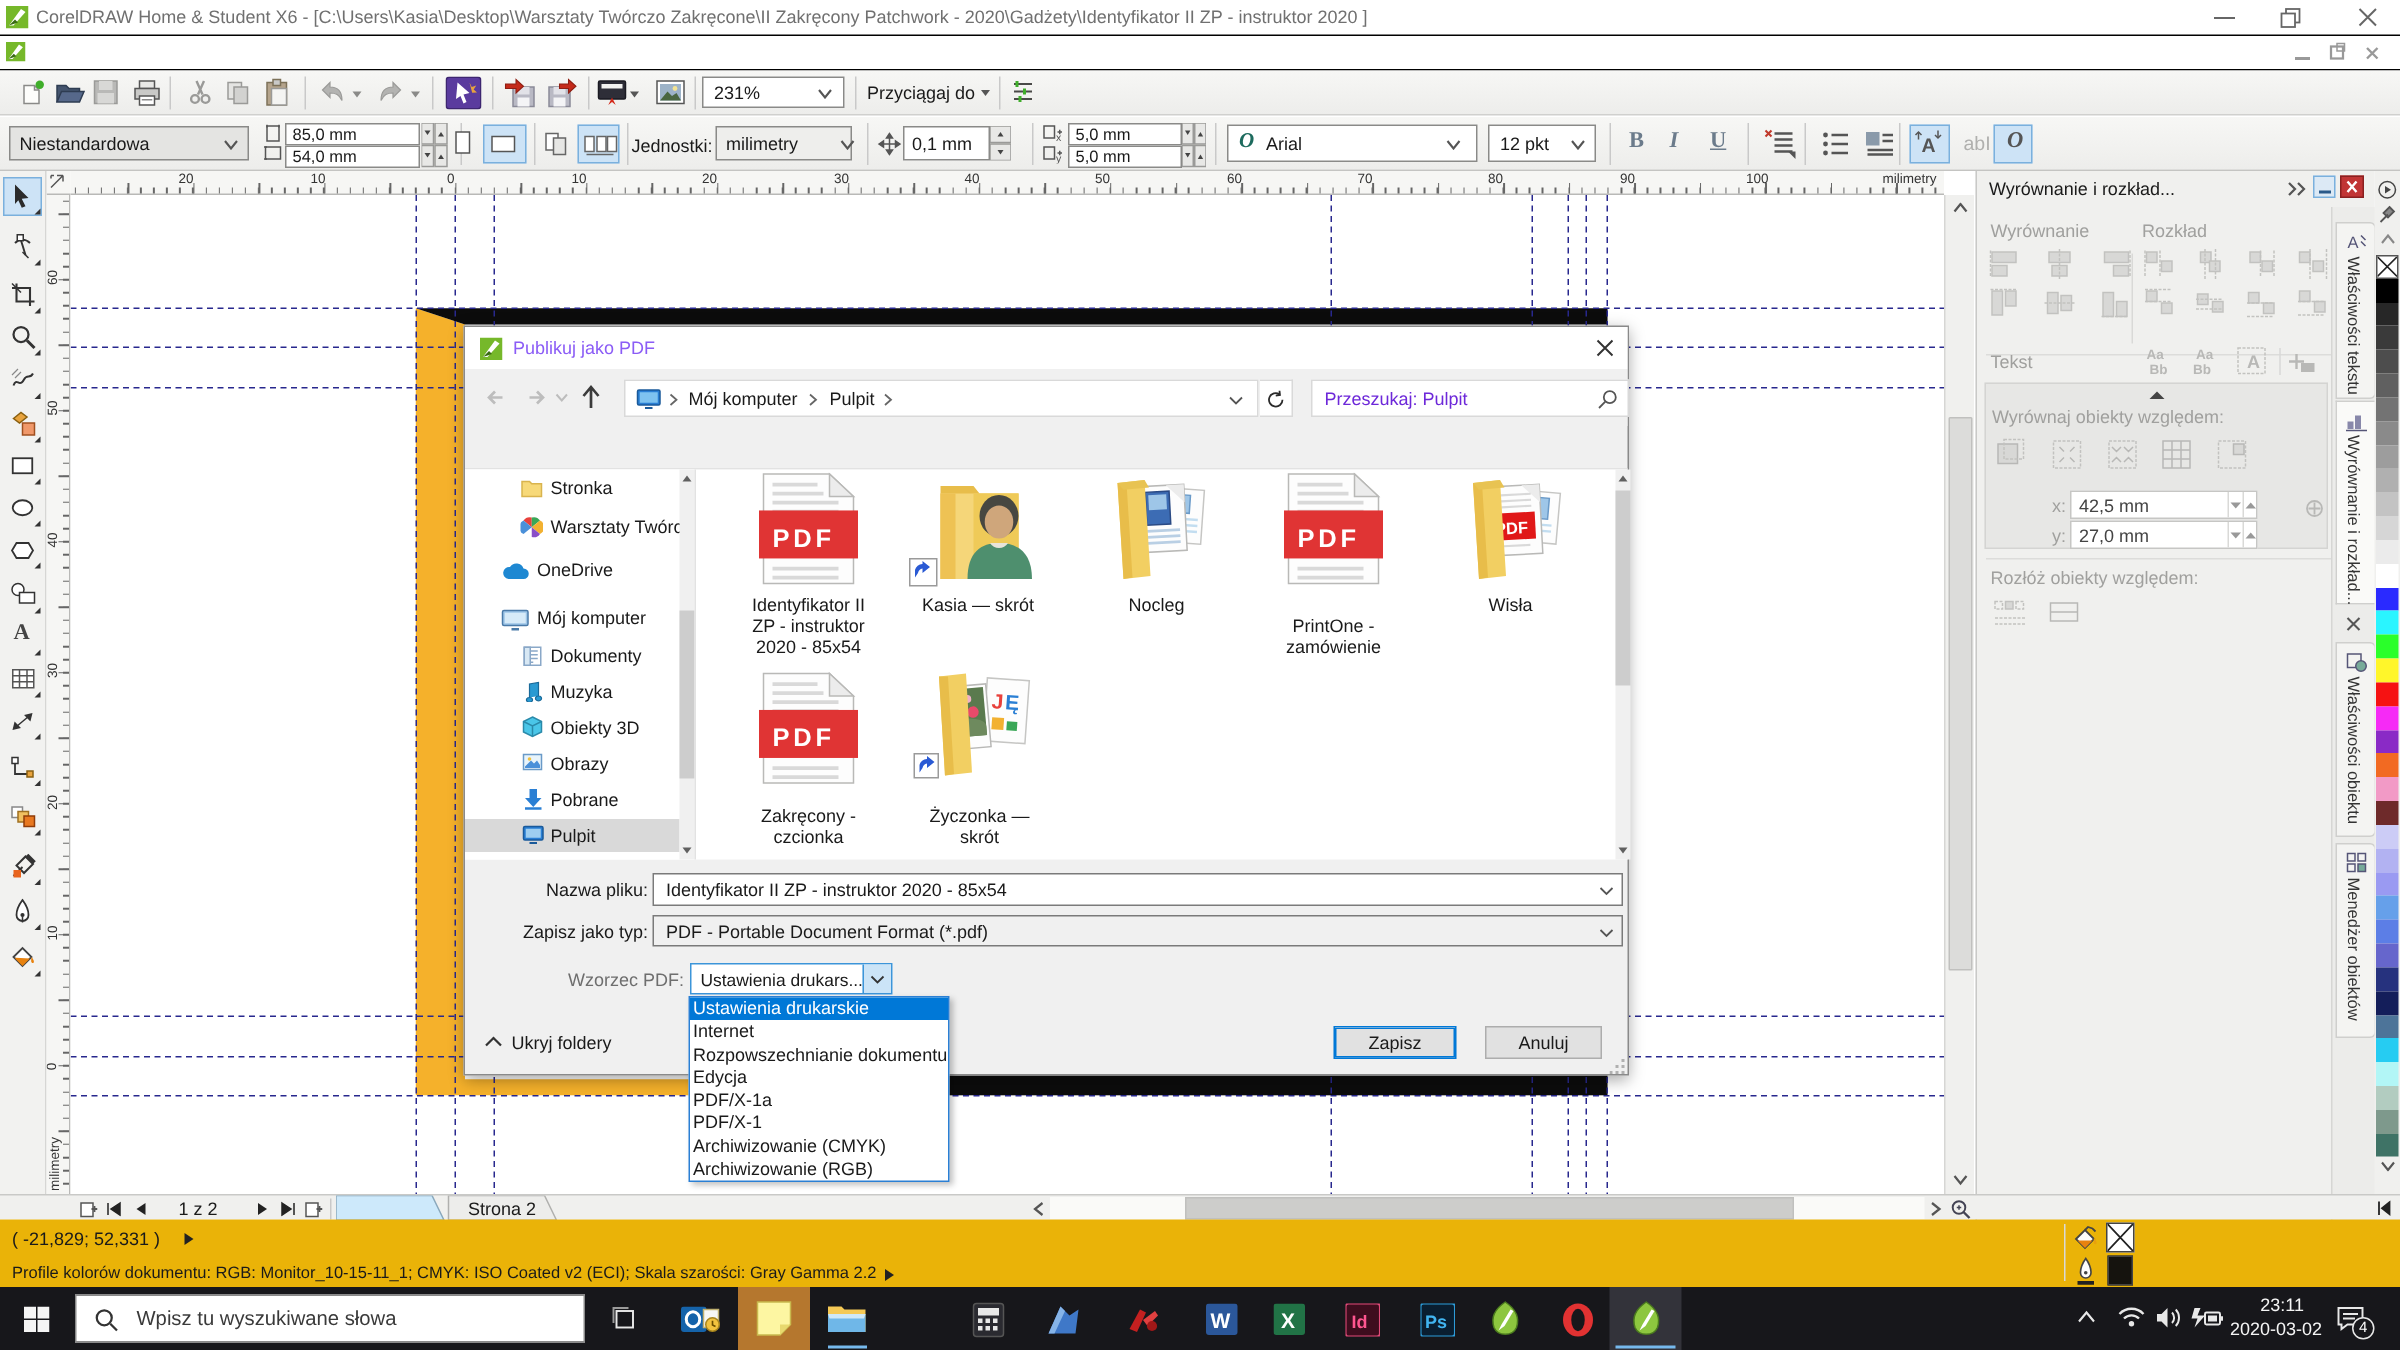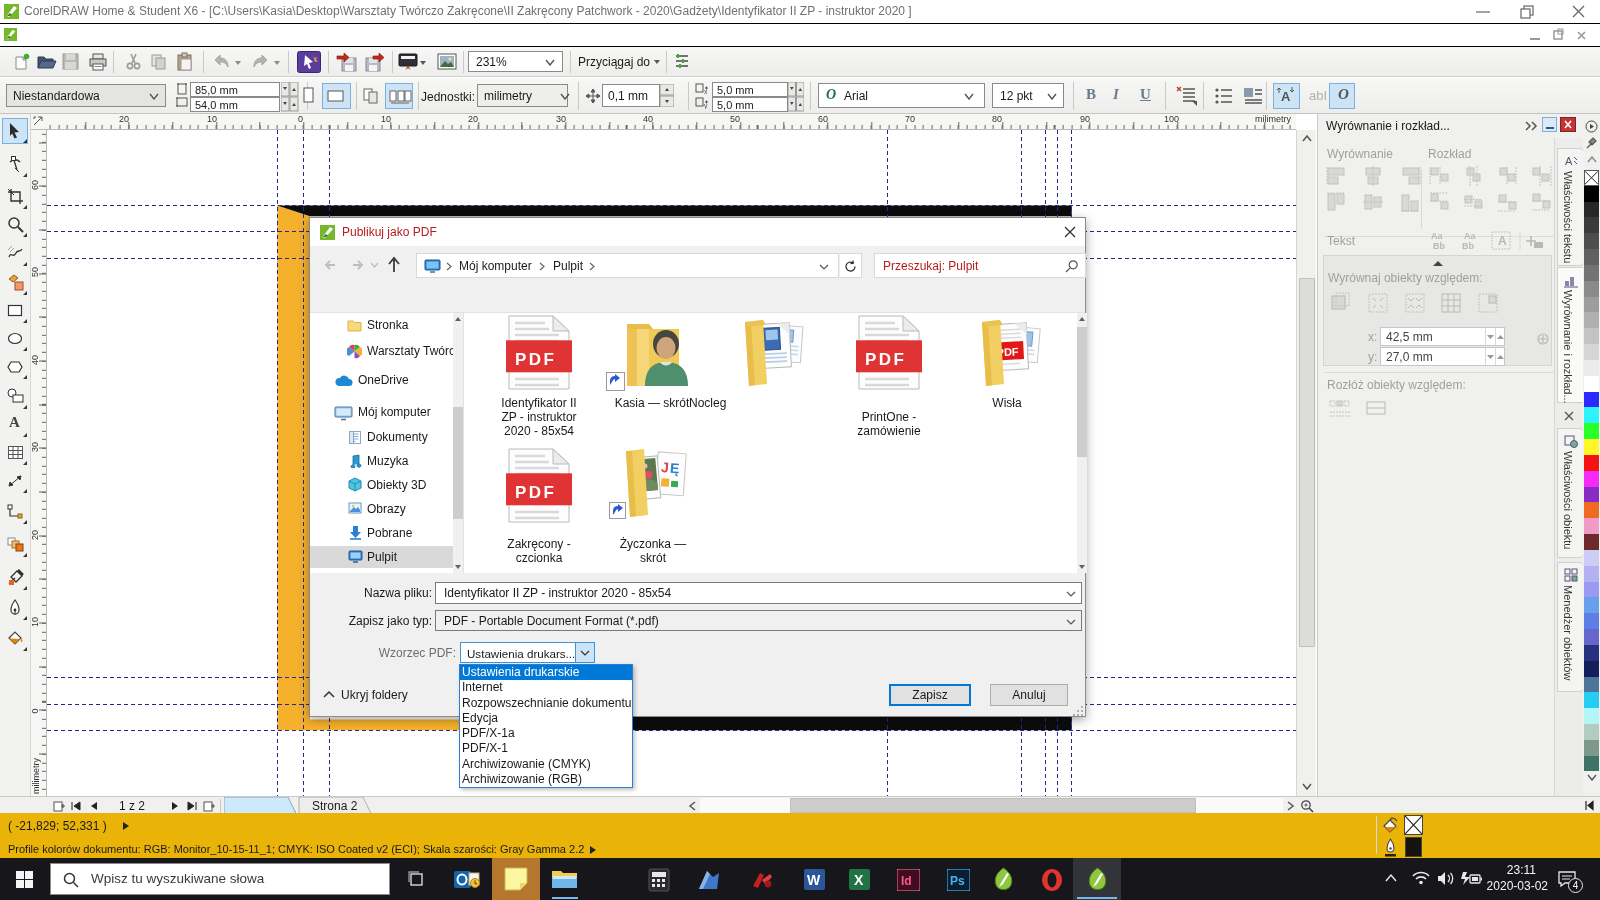--- a/index.html
+++ b/index.html
@@ -1055,21 +1055,21 @@
 </div>
 
 <div id="dialog" class="abs" style="left:309px;top:217px;width:777px;height:500px;background:#f0f0f0;border:1px solid #8a8a8a;box-shadow:0 3px 10px rgba(0,0,0,0.35);font-size:12px;">
 
   <div class="abs" style="left:0;top:0;width:775px;height:28px;background:#fff;">
     <svg class="abs" style="left:10px;top:7px" width="15" height="15" viewBox="0 0 15 15">
       <rect x="0" y="0" width="15" height="15" fill="#76b82a"></rect>
       <path d="M2,13 L10,2 L13,4 L5,13 Z" fill="#fff"></path>
       <path d="M2,13 L6,9 L8,11 Z" fill="#3a6b14"></path>
     </svg>
-    <div class="abs" style="left:32px;top:7px;color:#b91c1c;text-align:right;">Publikuj jako PDF</div>
+    <div class="abs" style="left:32px;top:7px;color:#8b5cf6;text-align:right;">Publikuj jako PDF</div>
     <svg class="abs" style="left:753px;top:7px" width="14" height="14" viewBox="0 0 14 14">
         <path d="M2,2 L12,12 M12,2 L2,12" stroke="#333" stroke-width="1.3"></path>
       </svg>
   </div>
 
   <div class="abs" style="left:0;top:28px;width:775px;height:38px;background:#f0f0f0;">
     <svg class="abs" style="left:12px;top:10px" width="18" height="18" viewBox="0 0 18 18">
         <path d="M13,9 H4 M8,5 L4,9 l4,4" fill="none" stroke="#bdbdbd" stroke-width="1.8"></path>
       </svg>
     <svg class="abs" style="left:38px;top:10px" width="18" height="18" viewBox="0 0 18 18">
@@ -1103,21 +1103,21 @@
           <path d="M1,1 L5,5 L9,1" fill="none" stroke="#555" stroke-width="1.2"></path>
         </svg>
     </div>
     <div class="abs" style="left:530px;top:7px;width:22px;height:25px;background:#fff;border:1px solid #d9d9d9;border-left:none;">
       <svg class="abs" style="left:4px;top:6px" width="13" height="13" viewBox="0 0 13 13">
           <path d="M11,6.5 a4.5,4.5 0 1 1 -2,-3.7 M9,0.5 l0.3,2.8 l-2.8,0.4" fill="none" stroke="#2b2b2b" stroke-width="1.2"></path>
         </svg>
     </div>
 
     <div class="abs" style="left:564px;top:7px;width:212px;height:25px;background:#fff;border:1px solid #d9d9d9;">
-      <div class="abs" style="left:8px;top:5px;color:#b91c1c;">Przeszukaj: Pulpit</div>
+      <div class="abs" style="left:8px;top:5px;color:#6d28d9;">Przeszukaj: Pulpit</div>
       <svg class="abs" style="left:190px;top:5px" width="14" height="14" viewBox="0 0 14 14">
           <circle cx="8.2" cy="5.8" r="4" fill="none" stroke="#555" stroke-width="1.2"></circle>
           <path d="M5.2,8.8 L1,13" stroke="#555" stroke-width="1.2"></path>
         </svg>
     </div>
   </div>
 
   <div class="hsep" style="left:0;top:94px;width:775px;background:#e2e2e2;"></div>
 
   <div class="abs" style="left:0;top:95px;width:775px;height:260px;background:#fff;">
@@ -1271,21 +1271,21 @@
           <text x="23" y="42" font-size="11" font-weight="bold" fill="#fff" font-family="Liberation Sans">PDF</text>
           <path d="M28,50 h18" stroke="#d9d9d9" stroke-width="1.4"></path>
         </g>
       <path d="M8,8 L26,6 L30,70 L12,72 Z" fill="#f2cf62"></path>
       <path d="M8,8 L14,8 L18,71 L12,72 Z" fill="#e8bd4a"></path>
       <path d="M26,6 l3,5 l-17,1.5 l-4,-4.5 Z" fill="#e8c352"></path>
     </svg>
 
     <div class="abs" style="left:169px;top:83px;width:120px;text-align:center;line-height:14px;">Identyfikator II<br>ZP - instruktor<br>2020 - 85x54</div>
     <div class="abs" style="left:282px;top:83px;width:120px;text-align:center;line-height:14px;">Kasia — skrót</div>
-    <div class="abs" style="left:379px;top:83px;width:120px;text-align:left;line-height:14px;">Nocleg</div>
+    <div class="abs" style="left:401px;top:83px;width:120px;text-align:center;line-height:14px;">Nocleg</div>
     <div class="abs" style="left:519px;top:83px;width:120px;text-align:center;line-height:14px;margin-top:14px;">PrintOne -<br>zamówienie</div>
     <div class="abs" style="left:637px;top:83px;width:120px;text-align:center;line-height:14px;">Wisła</div>
 
     <svg class="abs" style="left:195px;top:135px" width="68" height="76" viewBox="0 0 68 76">
       <path d="M4,1 H48 L64,16 V74 H4 Z" fill="#fdfdfd" stroke="#b9b9b7"></path>
       <path d="M48,1 L48,16 L64,16 Z" fill="#ececec" stroke="#b9b9b7"></path>
       <g stroke="#d9d9d9" stroke-width="2.5">
           <path d="M10,8 h30 M10,14 h34 M10,20 h44 M10,26 h44"></path>
         </g>
       <rect x="1" y="25.3" width="66" height="32" fill="#e03434"></rect>

